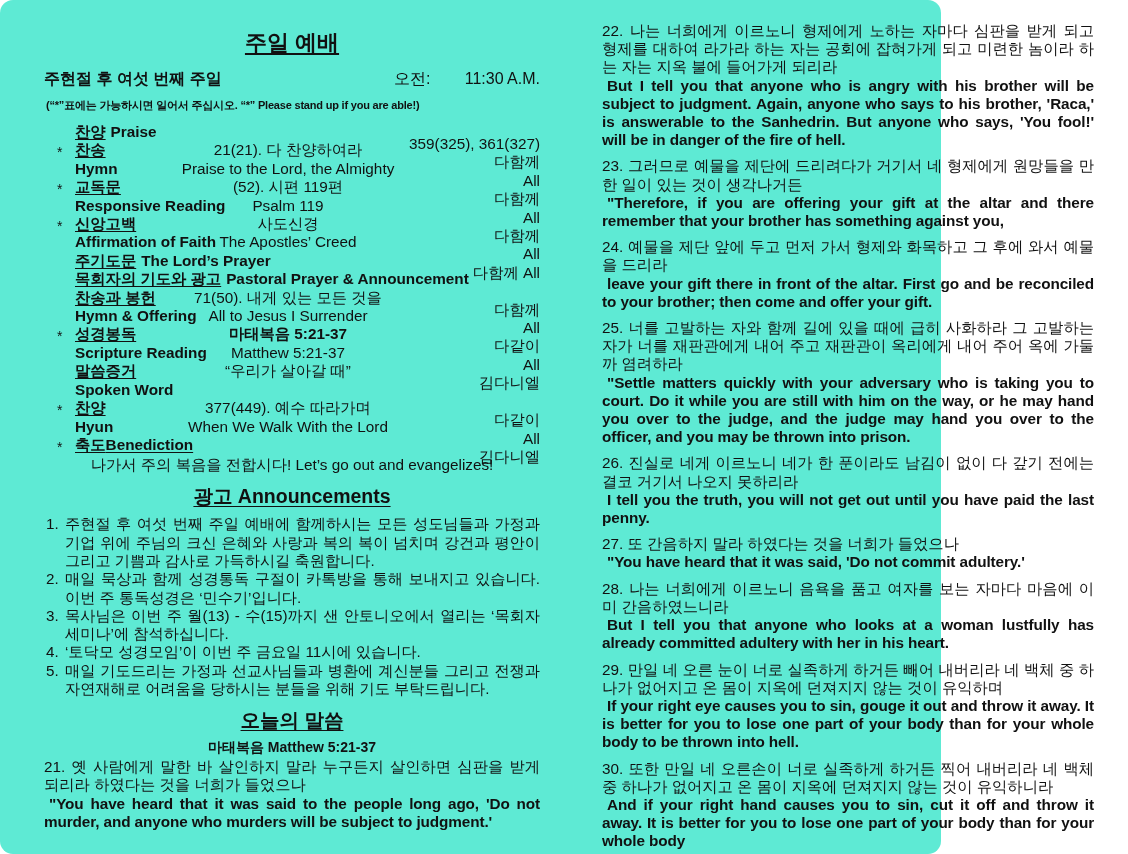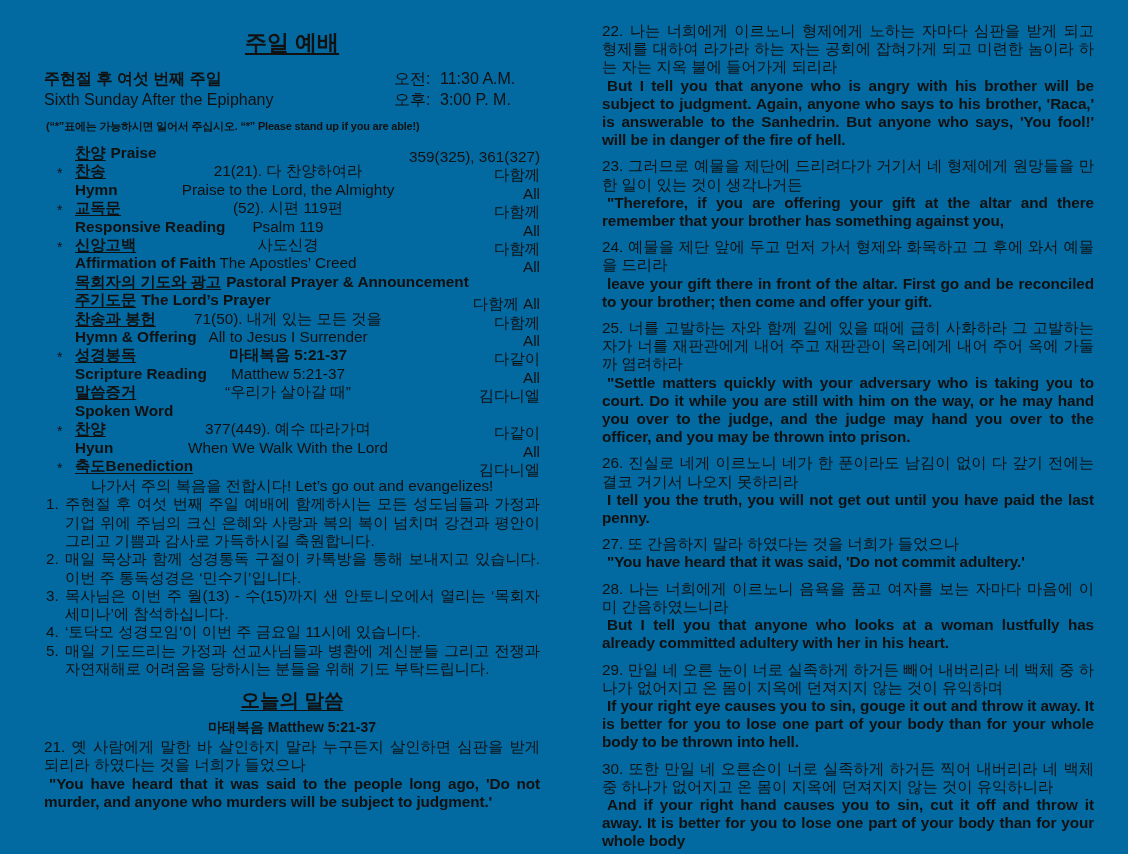--- a/index.html
+++ b/index.html
@@ -1,42 +1,42 @@
 <!DOCTYPE html>
 <html><head>
 <meta charset="utf-8">
 <style>
   * { margin:0; padding:0; box-sizing:border-box; }
   html,body { width:1128px; height:854px; background:#ffffff; color:#111;
     font-family:"Liberation Sans","DejaVu Sans",sans-serif; overflow:hidden; }
-  .page { position:relative; width:1128px; height:854px; background:#0369a1; }
+  .page { position:relative; width:941px; height:854px; background:#5eead4;border-radius:13px; }
   .col-left { position:absolute; left:44px; top:28px; width:496px; }
   .col-right { position:absolute; left:602px; top:22px; width:492px; }
 
   .doc-title { text-align:center; font-size:22px; font-weight:bold; margin-bottom:10px; }
   .doc-title span { text-decoration:underline; text-underline-offset:3px; }
 
   .date-row { display:flex; align-items:baseline; font-size:16px; line-height:21px; }
   .date-row .dleft { flex:1; }
   .date-row .kr-sub { font-weight:600; }
   .date-row .tlabel { width:46px; }
-  .date-row .tval { width:100px; text-align:left; }
+  .date-row .tval { width:100px; text-align:right; }
 
   .stand-note { font-size:11px; font-weight:bold; margin:9px 0 10px 2px; letter-spacing:-0.2px; }
 
   .worship { position:relative; font-size:15.3px; }
   .wrow { position:relative; line-height:18.4px; min-height:18.4px; padding-left:31px; white-space:nowrap; }
   .wrow .star { position:absolute; left:13px; top:2px; font-size:14px; }
   .wrow .lkr { text-decoration:underline; text-underline-offset:2px; margin-right:5px; font-weight:700; }
   .wrow .len { font-weight:bold; }
   .wrow.nogap .lkr { margin-right:0; }
   .wrow.uen .len { text-decoration:underline; text-underline-offset:2px; }
   .wrow .center { position:absolute; left:120px; right:128px; text-align:center; }
   .wrow.cb .center { font-weight:bold; }
-  .wrow .rightv { position:absolute; right:0; top:4px; }
+  .wrow .rightv { position:absolute; right:0; top:12px; }
   .lkr:empty, .len:empty, .center:empty, .rightv:empty, .star:empty { display:none; }
   .closing-line { text-align:center; font-size:15.3px; line-height:19px; margin-top:1px; }
 
   .sec-head { text-align:center; font-size:19.5px; font-weight:bold; margin:9px 0 5px 0; }
   .sec-head span { text-decoration:underline; text-underline-offset:3px; }
 
   .ann-list { font-size:15.2px; line-height:18.3px; }
   .ann-item { position:relative; padding-left:21px; text-align:justify; }
   .ann-num { position:absolute; left:2px; }
 
@@ -56,25 +56,20 @@
 
     <div class="doc-title">
       <span>주일 예배</span>
     </div>
 
     <div class="date-row">
       <span class="dleft kr-sub">주현절 후 여섯 번째 주일</span>
       <span class="tlabel">오전:</span>
       <span class="tval">11:30 A.M.</span>
     </div>
-    <div class="date-row">
-      <span class="dleft">Sixth Sunday After the Epiphany</span>
-      <span class="tlabel">오후:</span>
-      <span class="tval">3:00 P. M.</span>
-    </div>
 
     <div class="stand-note">(“*”표에는 가능하시면 일어서 주십시오. “*” Please stand up if you are able!)</div>
 
     <div class="worship">
       <div class="wrow">
         <span class="lkr">찬양</span><span class="len">Praise</span>
         
         <span class="rightv">359(325), 361(327)</span>
       </div>
       <div class="wrow">
@@ -101,28 +96,28 @@
         <span class="star">*</span><span class="lkr">신앙고백</span>
         <span class="center">사도신경</span>
         <span class="rightv">다함께</span>
       </div>
       <div class="wrow">
         <span class="len">Affirmation of Faith</span>
         <span class="center">The Apostles’ Creed</span>
         <span class="rightv">All</span>
       </div>
       <div class="wrow">
+        <span class="lkr">주기도문</span><span class="len">The Lord’s Prayer</span>
+        
+        <span class="rightv">다함께 All</span>
+      </div>
+      <div class="wrow">
         <span class="lkr">목회자의 기도와 광고</span><span class="len">Pastoral Prayer &amp; Announcement</span>
         
         
-      </div>
-      <div class="wrow">
-        <span class="lkr">주기도문</span><span class="len">The Lord’s Prayer</span>
-        
-        <span class="rightv">다함께 All</span>
       </div>
       <div class="wrow">
         <span class="lkr">찬송과 봉헌</span>
         <span class="center">71(50). 내게 있는 모든 것을</span>
         <span class="rightv">다함께</span>
       </div>
       <div class="wrow">
         <span class="len">Hymn &amp; Offering</span>
         <span class="center">All to Jesus I Surrender</span>
         <span class="rightv">All</span>
@@ -158,20 +153,23 @@
         <span class="rightv">All</span>
       </div>
       <div class="wrow nogap uen">
         <span class="star">*</span><span class="lkr">축도</span><span class="len">Benediction</span>
         
         <span class="rightv">김다니엘</span>
       </div>
       <div class="closing-line">나가서 주의 복음을 전합시다!  Let’s go out and evangelizes!</div>
     </div>
 
+    <div class="sec-head">
+      <span>광고 Announcements</span>
+    </div>
 
     <div class="ann-list">
       <div class="ann-item">
         <span class="ann-num">1.</span>
         <span>주현절 후 여섯 번째 주일 예배에 함께하시는 모든 성도님들과 가정과 기업 위에 주님의 크신 은혜와 사랑과 복의 복이 넘치며 강건과 평안이 그리고 기쁨과 감사로 가득하시길 축원합니다.</span>
       </div>
       <div class="ann-item">
         <span class="ann-num">2.</span>
         <span>매일 묵상과 함께 성경통독 구절이 카톡방을 통해 보내지고 있습니다. 이번 주 통독성경은 ‘민수기’입니다.</span>
       </div>

